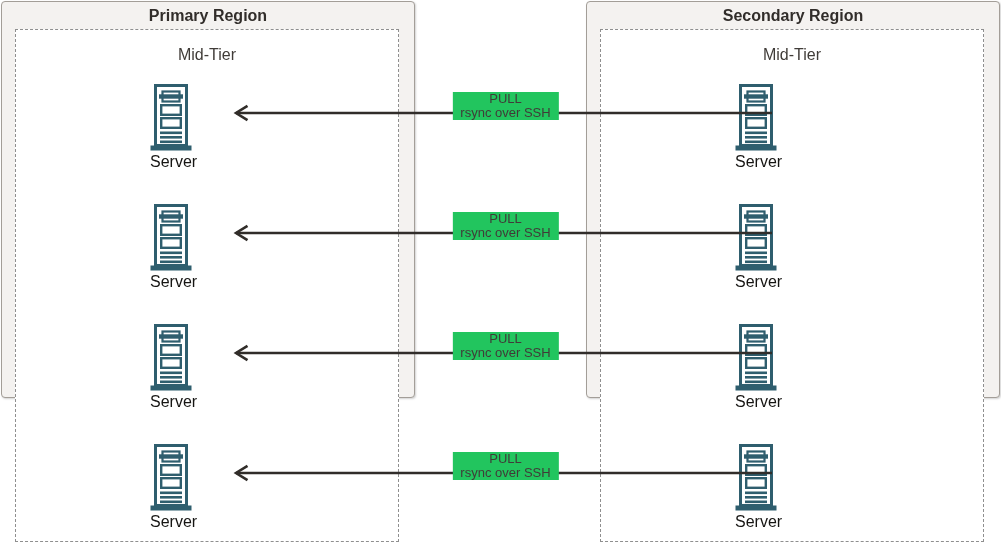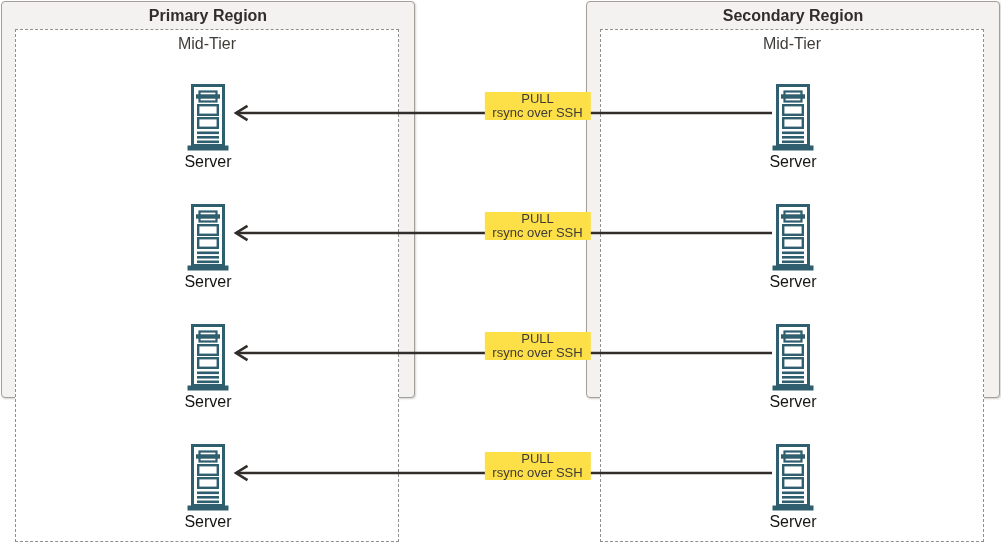--- a/index.html
+++ b/index.html
@@ -21,46 +21,46 @@
     font-size:16px;font-weight:700;
     color:var(--title-text,#312d2a);
   }
 
   .midtier{
     position:absolute;left:13px;top:27px;width:384px;height:513px;box-sizing:border-box;
     background:var(--midtier-bg,#ffffff);
     border:1px dashed var(--midtier-border,#8f8f8f);
   }
   .midtier-title{
-    padding-top:5px;text-align:center;
+    padding-top:16px;text-align:center;
     font-size:16px;font-weight:400;
     color:var(--label-text,#403c38);
   }
 
   .server{
-    position:absolute;left:150px;width:84px;
-    display:flex;flex-direction:column;align-items:center;
+    position:absolute;left:134px;width:84px;
+    display:flex;flex-direction:column;align-items:flex-start;
   }
   .server.r0{top:54px;} .server.r1{top:174px;} .server.r2{top:294px;} .server.r3{top:414px;}
   .server-icon{color:var(--server-icon,#2f5e6e);line-height:0;}
   .server-label{
     margin-top:2px;font-size:16px;
     color:var(--text-dark,#161513);
   }
 
   .connector{
     position:absolute;left:233px;width:539px;height:0;z-index:5;
     color:var(--arrow,#312d2a);
   }
   .connector.c0{top:113px;} .connector.c1{top:233px;} .connector.c2{top:353px;} .connector.c3{top:473px;}
   .conn-svg{position:absolute;left:0;top:-9px;display:block;}
   .conn-label{
     position:absolute;left:calc(50% + 3px);top:-21px;transform:translateX(-50%);
-    background:#fde047;padding:0 8px;text-align:center;white-space:nowrap;
-    font-size:13px;line-height:14px;color:var(--label-text,#403c38);margin-left:32px;
+    background:#22c55e;padding:0 8px;text-align:center;white-space:nowrap;
+    font-size:13px;line-height:14px;color:var(--label-text,#403c38);
   }
 </style>
 </head>
 <body>
 
 <div class="stage">
 
   <div class="region primary">
     <div class="region-title">Primary Region</div>
     <div class="midtier">

